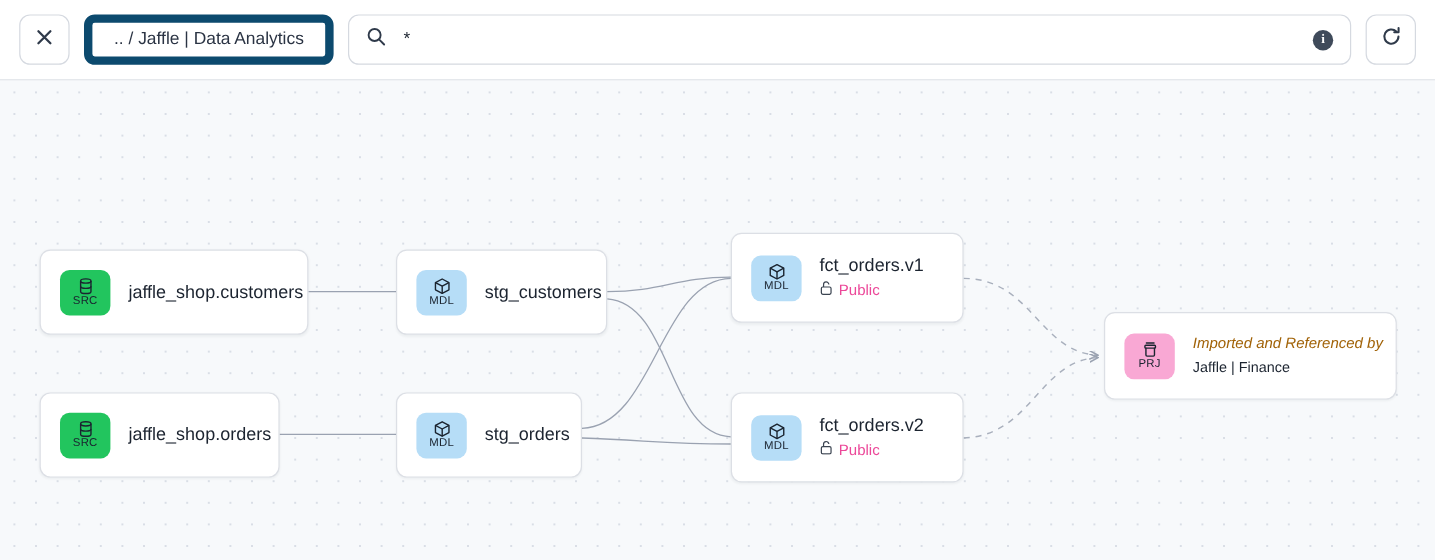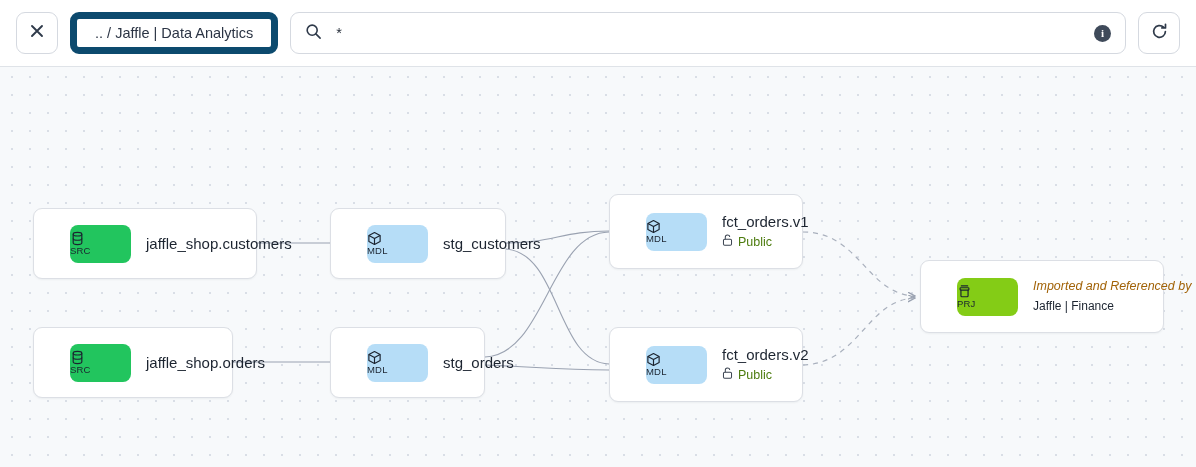--- a/index.html
+++ b/index.html
@@ -128,58 +128,57 @@
     align-items: center;
     padding: 0 16px;
     gap: 15px;
     cursor: pointer;
     box-shadow: 0 1px 2px rgba(22,30,45,0.05);
     z-index: 2;
   }
 
   .badge {
     flex: 0 0 auto;
-    width: 61px; height: 38px;
+    width: 42px; height: 38px;
     border-radius: 8px;
     display: flex;
     flex-direction: column;
-    align-items: flex-start;
+    align-items: center;
     justify-content: center;
     gap: 0px;
     color: #1b2430;
-    margin-left: 20px;
   }
   .badge svg { display: block; }
   .badge-txt {
     font-size: 9.5px;
     letter-spacing: 0.2px;
     line-height: 10px;
     font-family: "Liberation Sans", sans-serif;
     color: #1b2430;
   }
   .badge-src { background: #22c55e; }
   .badge-mdl { background: #b6ddf7; }
-  .badge-prj { background: #84cc16; }
+  .badge-prj { background: #f9a8d4; }
 
   .node-body {
     display: flex;
     flex-direction: column;
     justify-content: center;
     gap: 3px;
     min-width: 0;
   }
   .node-title {
     font-size: 15px;
     color: #1c2430;
     white-space: nowrap;
     line-height: 18px;
   }
   .node-sub {
     font-size: 12.5px;
-    color: #4d7c0f;
+    color: #ec4899;
     display: flex;
     align-items: center;
     gap: 5px;
     line-height: 15px;
     white-space: nowrap;
   }
   .node-kicker {
     font-size: 12.5px;
     color: #a16207;
     line-height: 16px;

